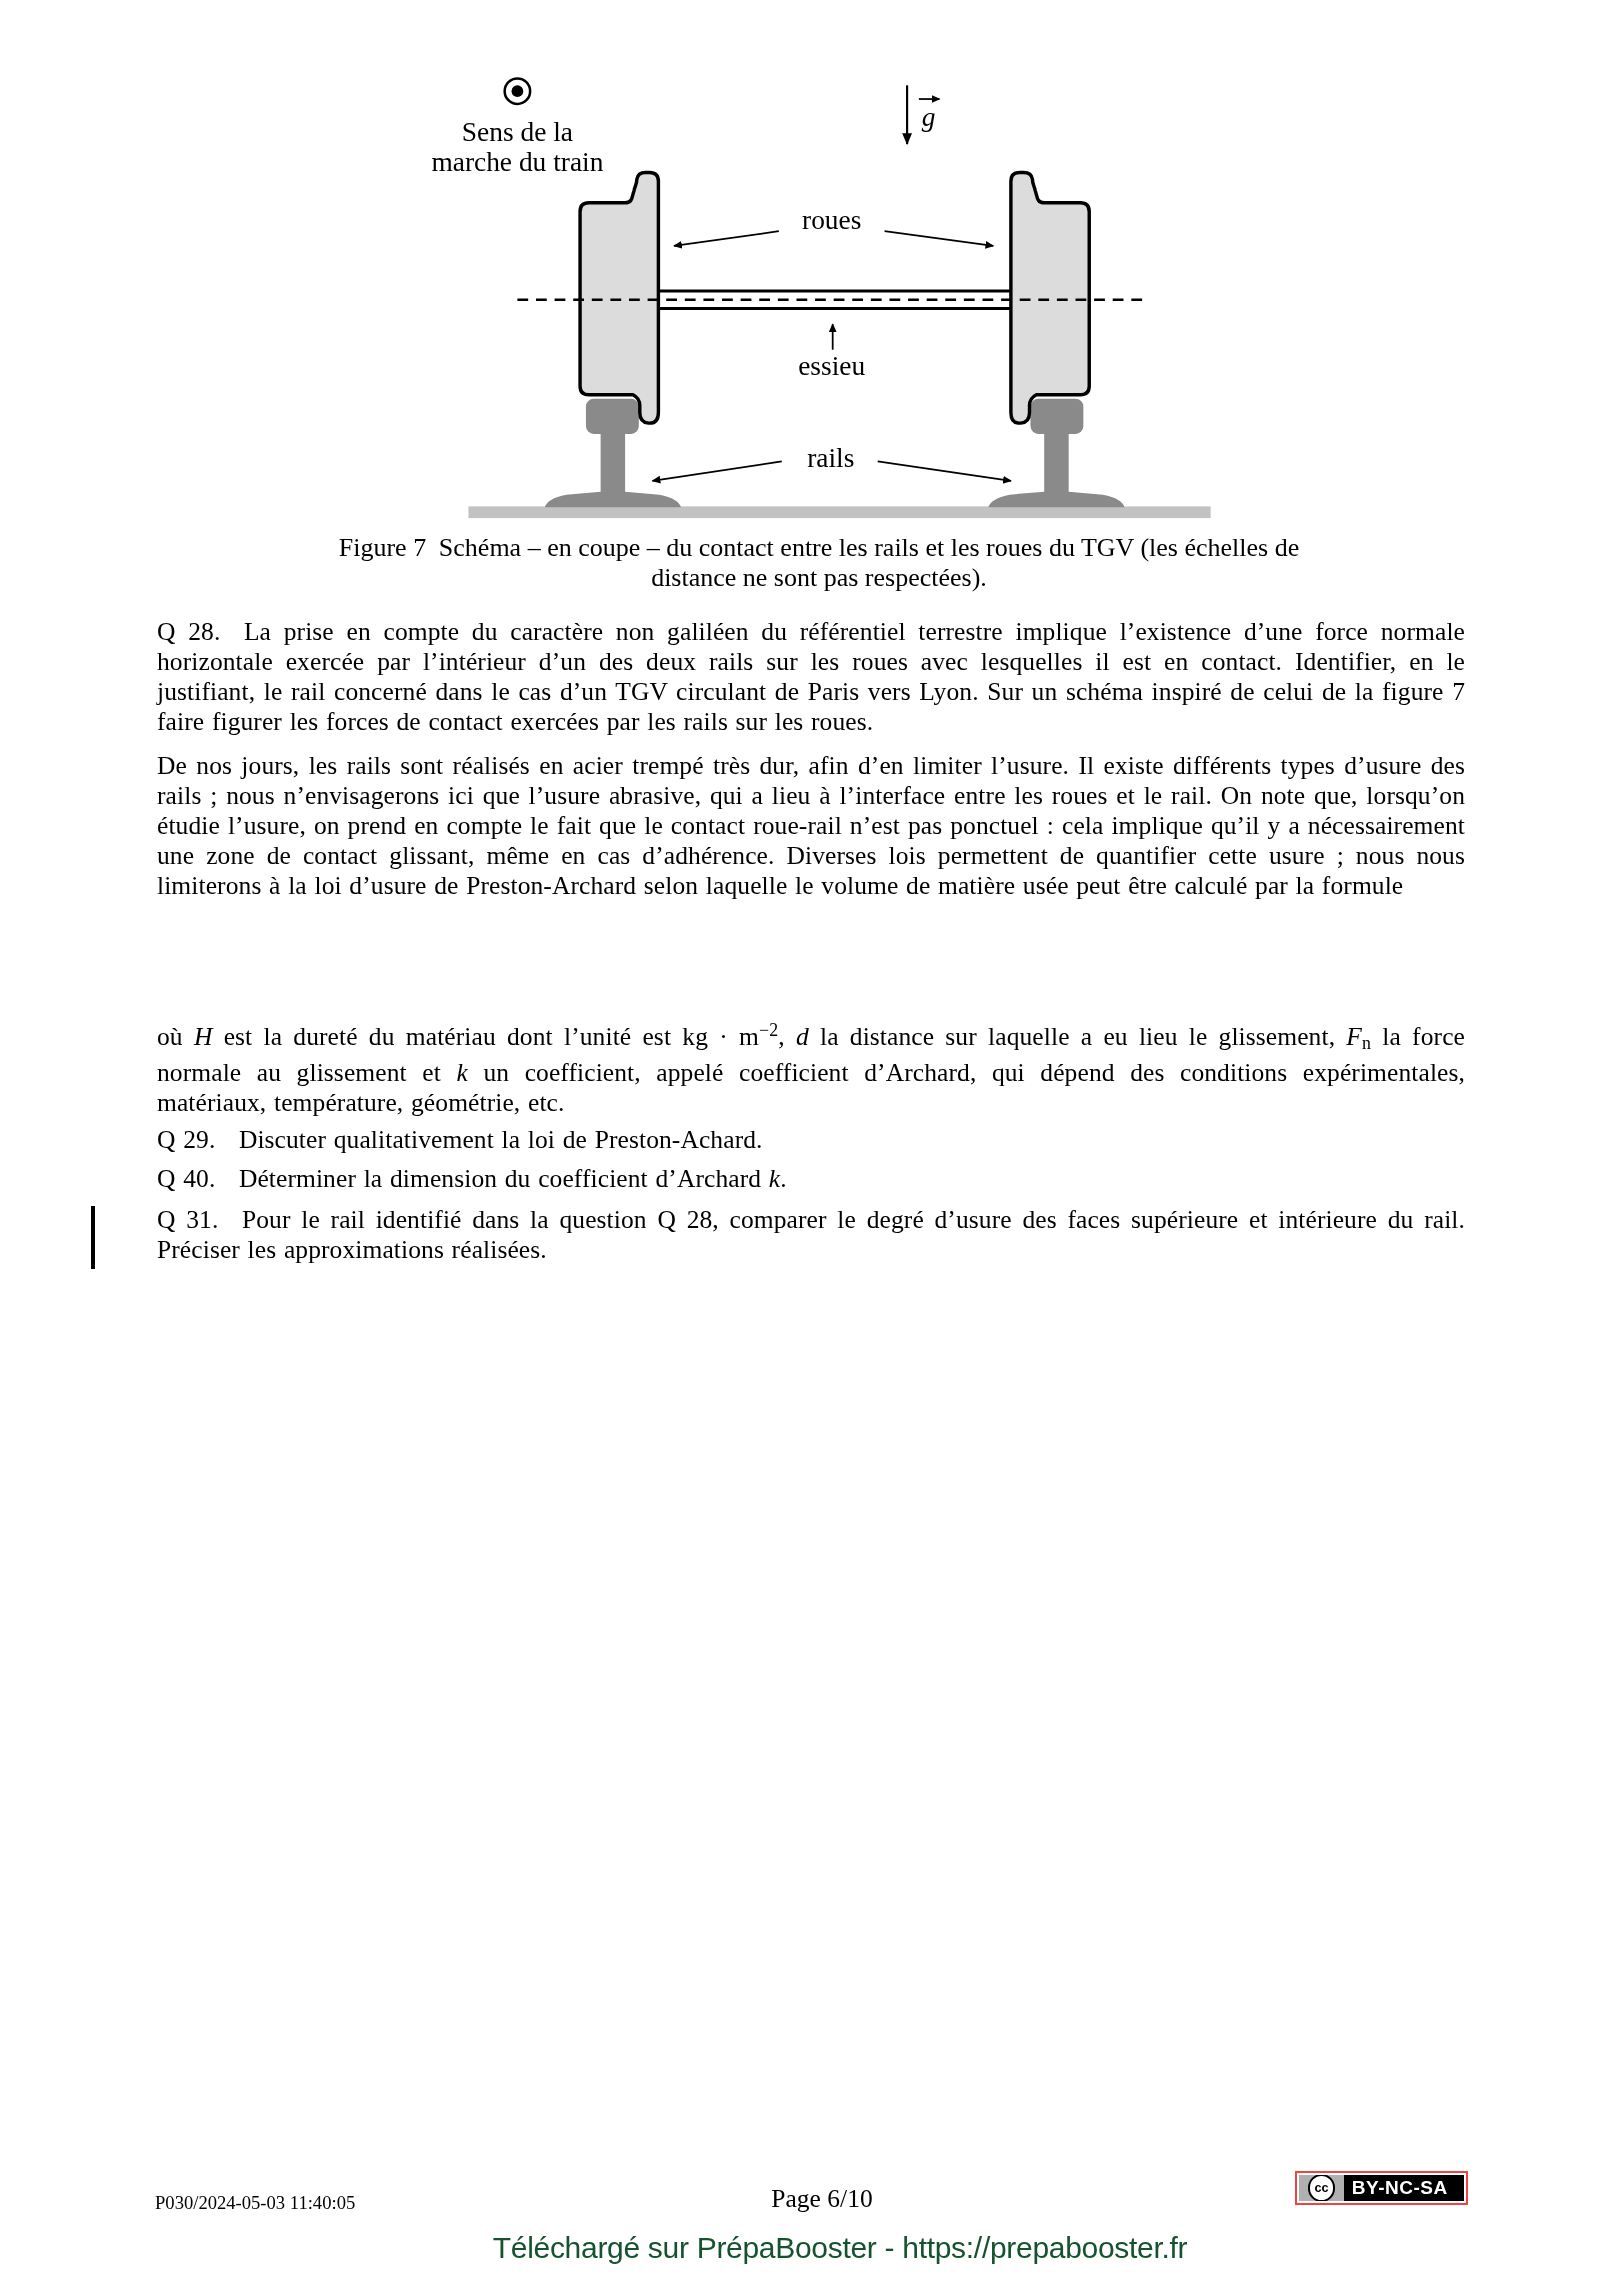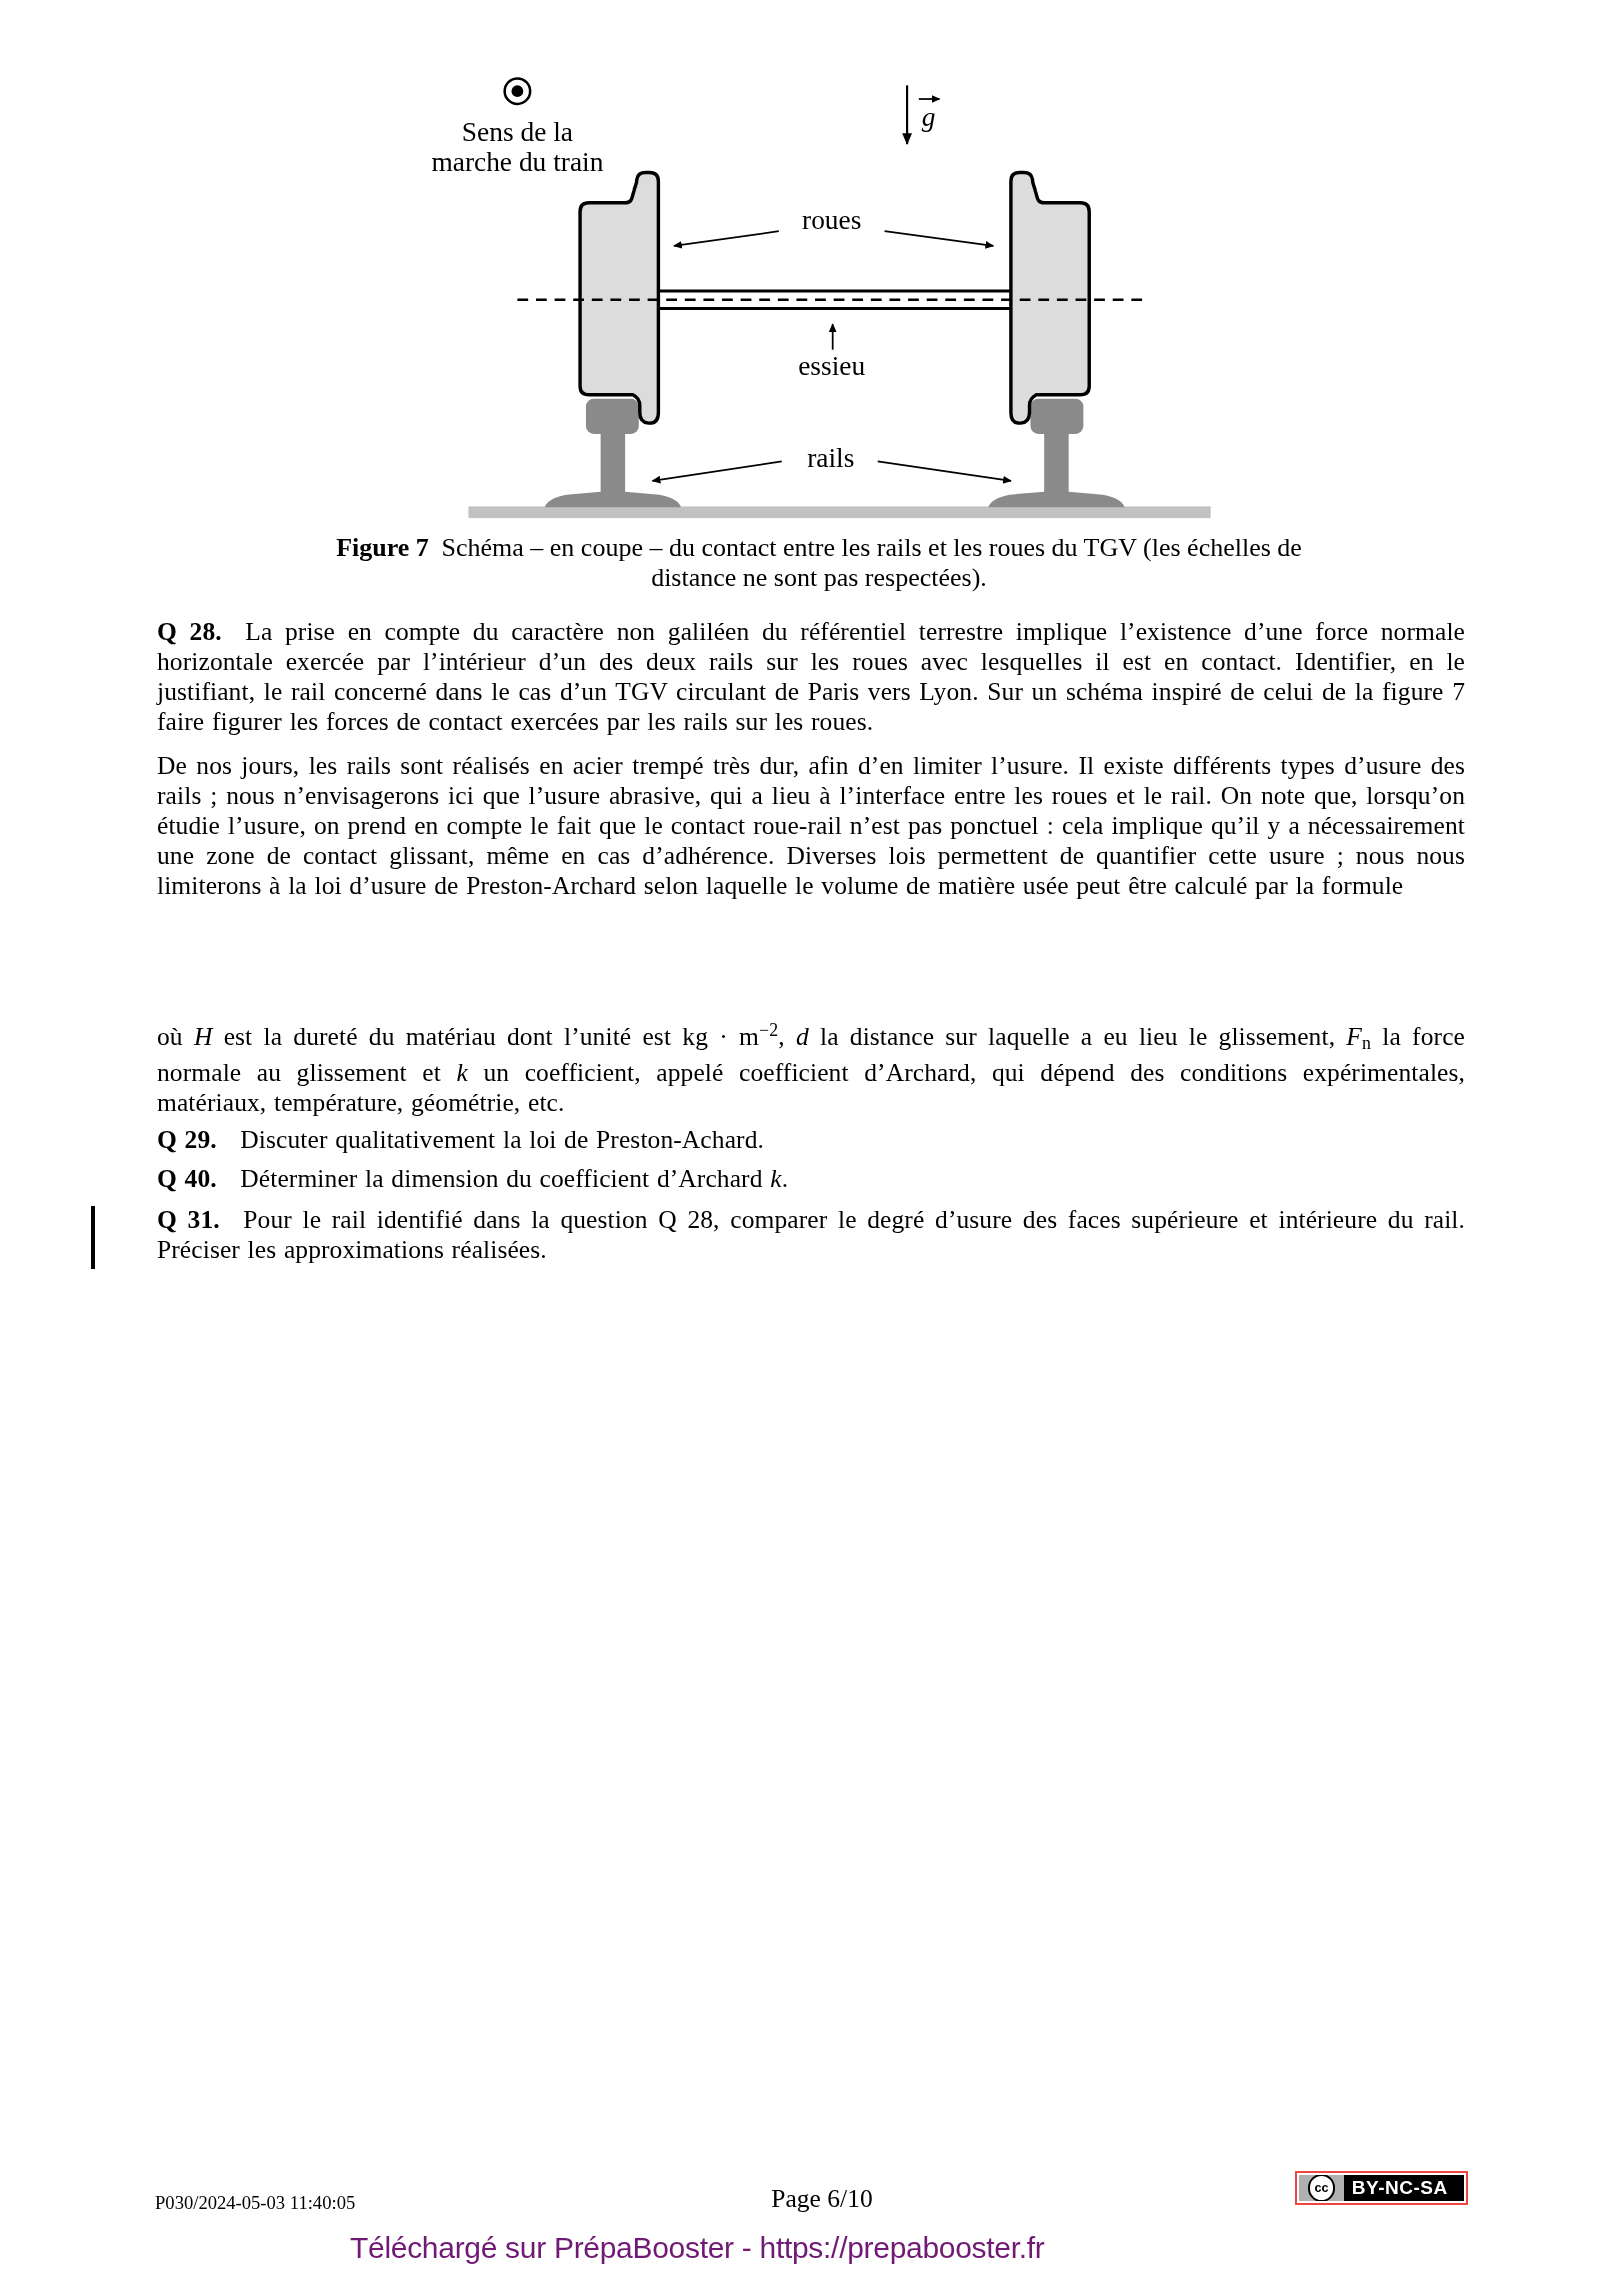--- a/index.html
+++ b/index.html
@@ -13,21 +13,21 @@
   .fig-label{font-family:"Liberation Serif","DejaVu Serif",serif; font-size:28px; fill:#000;}
   .fig-label-i{font-style:italic;}
   
   .caption{position:absolute; left:329px; top:533px; width:980px; text-align:center;
            font-size:26px; line-height:30px;}
   
   .para{position:absolute; left:157px; width:1308px; font-size:25.5px; line-height:30px;
         text-align:justify; letter-spacing:0.1px; word-spacing:1.2px;}
   .para.single{text-align:left;}
   .r-n{}
-  .r-b{font-weight:700;margin-top:28px;}
+  .r-b{font-weight:400;margin-top:28px;}
   .r-i{font-style:italic;}
   .r-sup{font-size:0.7em; vertical-align:0.5em;}
   .r-sub{font-size:0.7em; vertical-align:-0.25em;}
   .r-gap{display:inline-block; width:23.5px;}
   .r-gap2{display:inline-block; width:12.7px;}
   
   .formula{position:absolute; left:157px; top:939px; width:1308px; text-align:center;
            font-size:28px;}
   .formula .mi{font-style:italic;}
   .frac{display:inline-block; vertical-align:middle; text-align:center; margin:0 7.8px;
@@ -45,23 +45,23 @@
   .cc-badge{position:absolute; left:1295px; top:2171px; width:173px; height:34px;
             background:#ef4444; padding:0; box-sizing:border-box; display:flex;}
   .cc-frame{margin:2px; border:2px solid #fff; flex:1; display:flex; overflow:hidden;}
   .cc-left{width:45px; background:#b0b0b0; display:flex; align-items:center; justify-content:center;}
   .cc-circle{width:23.5px; height:23.5px; border-radius:50%; background:#fff; border:2.9px solid #000;
              display:flex; align-items:center; justify-content:center;
              font-family:"Liberation Sans",sans-serif; font-weight:700; font-size:12.7px; color:#000;}
   .cc-right{flex:1; background:#000; color:#fff; display:flex; align-items:center;
             font-family:Liberation Sans, sans-serif; font-weight:700; font-size:19px;
             letter-spacing:0.5px; padding-left:7.8px;}
-  .footer-note{position:absolute; left:350px; top:2231px; width:980px; 
+  .footer-note{position:absolute; left:350px; top:2231px; width:980px; text-align:center;
                font-family:"Liberation Sans","DejaVu Sans",sans-serif; font-size:30px;
-               letter-spacing:-0.3px; color:#701a75;}
+               letter-spacing:-0.3px; color:#14532d;}
 </style>
 </head>
 <body>
 
 <div class="page">
 
   <svg class="fig-svg" width="794" height="470" viewBox="430 55 810 480">
     <defs>
       <marker id="arr" orient="auto" markerWidth="11" markerHeight="10" refX="8" refY="4" markerUnits="userSpaceOnUse">
         <path d="M0,0 L9,4 L0,8 z" fill="#000"></path>

